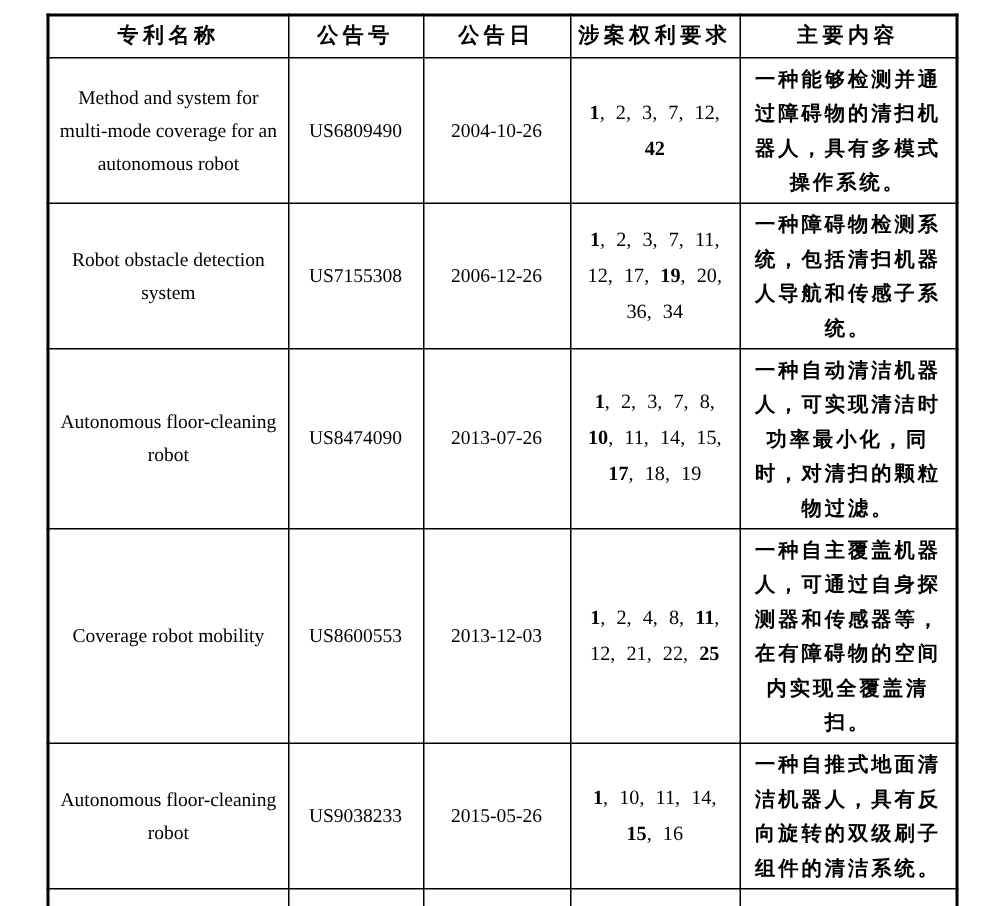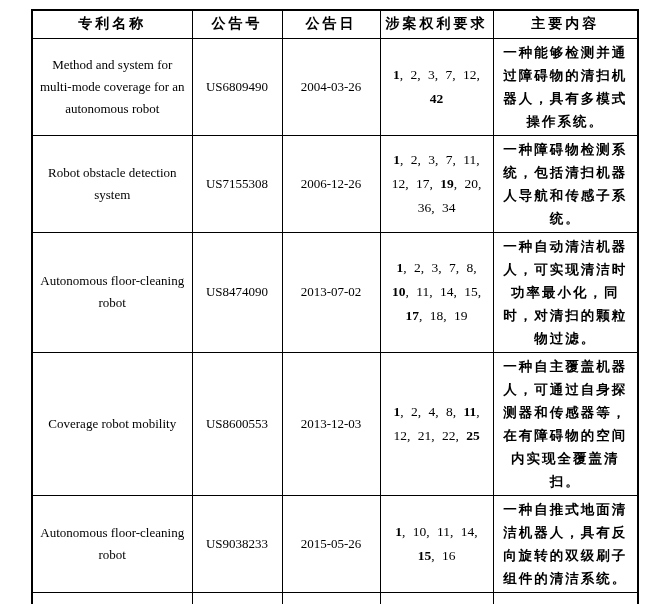--- a/index.html
+++ b/index.html
@@ -89,35 +89,35 @@
         <th>公告号</th>
         <th>公告日</th>
         <th>涉案权利要求</th>
         <th>主要内容</th>
       </tr>
     </thead>
     <tbody>
         <tr class="r0">
           <td class="name-cell">Method and system for multi-mode coverage for an autonomous robot</td>
           <td class="pubno-cell">US6809490</td>
-          <td class="pubdate-cell">2004-03-26</td>
+          <td class="pubdate-cell">2004-10-26</td>
           <td class="claims-cell"><b>1</b>, <span>2</span>, <span>3</span>, <span>7</span>, <span>12</span>, <b>42</b></td>
           <td class="content-cell">一种能够检测并通过障碍物的清扫机器人，具有多模式操作系统。</td>
         </tr>
         <tr class="r1">
           <td class="name-cell">Robot obstacle detection system</td>
           <td class="pubno-cell">US7155308</td>
           <td class="pubdate-cell">2006-12-26</td>
           <td class="claims-cell"><b>1</b>, <span>2</span>, <span>3</span>, <span>7</span>, <span>11</span>, <span>12</span>, <span>17</span>, <b>19</b>, <span>20</span>, <span>36</span>, <span>34</span></td>
           <td class="content-cell">一种障碍物检测系统，包括清扫机器人导航和传感子系统。</td>
         </tr>
         <tr class="r2">
           <td class="name-cell">Autonomous floor-cleaning robot</td>
           <td class="pubno-cell">US8474090</td>
-          <td class="pubdate-cell">2013-07-02</td>
+          <td class="pubdate-cell">2013-07-26</td>
           <td class="claims-cell"><b>1</b>, <span>2</span>, <span>3</span>, <span>7</span>, <span>8</span>, <b>10</b>, <span>11</span>, <span>14</span>, <span>15</span>, <b>17</b>, <span>18</span>, <span>19</span></td>
           <td class="content-cell">一种自动清洁机器人，可实现清洁时功率最小化，同时，对清扫的颗粒物过滤。</td>
         </tr>
         <tr class="r3">
           <td class="name-cell">Coverage robot mobility</td>
           <td class="pubno-cell">US8600553</td>
           <td class="pubdate-cell">2013-12-03</td>
           <td class="claims-cell"><b>1</b>, <span>2</span>, <span>4</span>, <span>8</span>, <b>11</b>, <span>12</span>, <span>21</span>, <span>22</span>, <b>25</b></td>
           <td class="content-cell">一种自主覆盖机器人，可通过自身探测器和传感器等，在有障碍物的空间内实现全覆盖清扫。</td>
         </tr>

